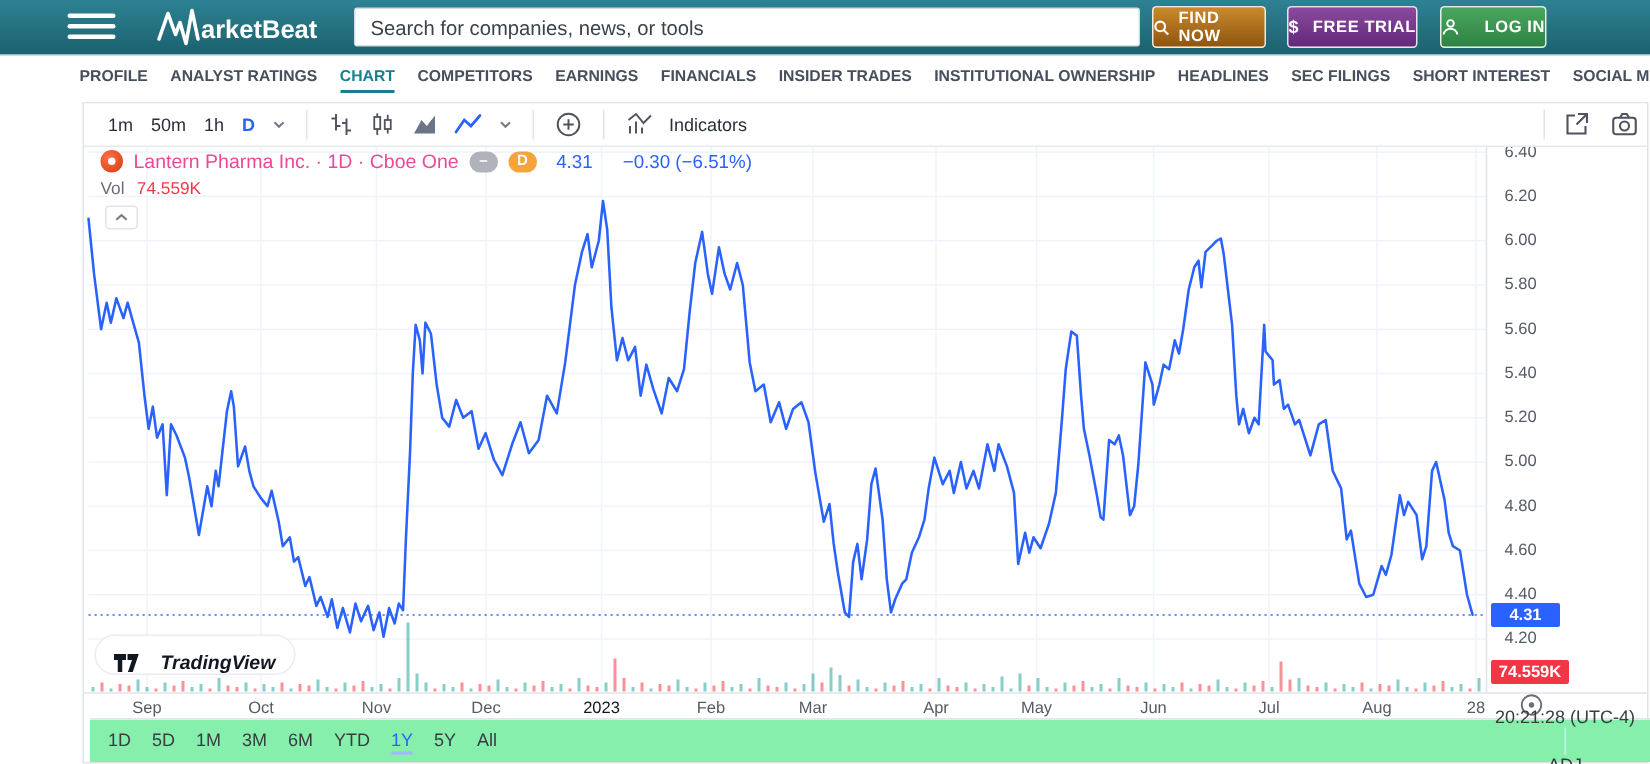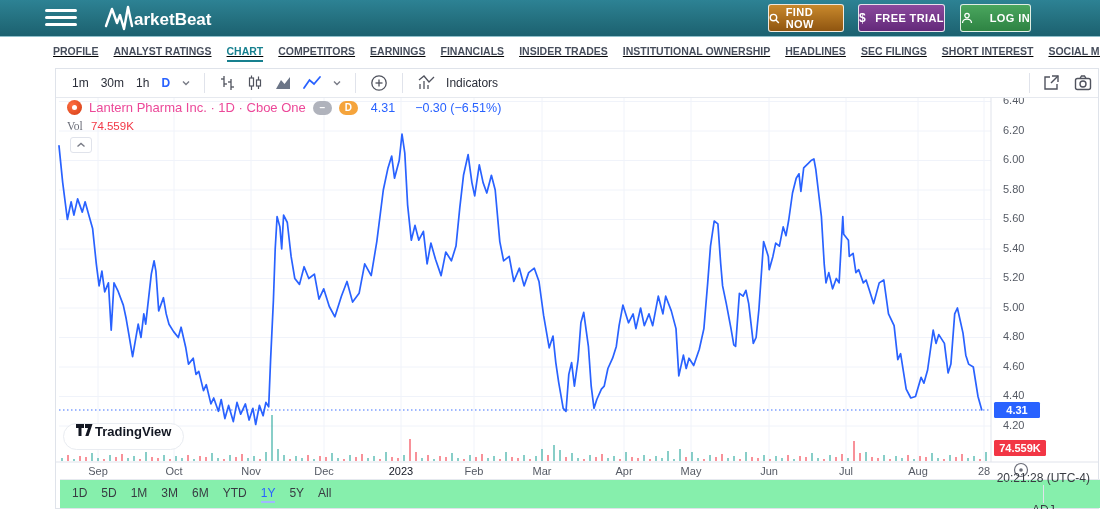--- a/index.html
+++ b/index.html
@@ -19,21 +19,21 @@
   .search::placeholder{color:#3c4348;opacity:1;}
   .hbtn{position:absolute;top:4px;height:28px;border-radius:3px;border:1px solid rgba(255,255,255,.85);
     color:#fff;font-weight:700;font-size:11px;letter-spacing:.4px;display:flex;align-items:center;
     justify-content:space-between;gap:6px;cursor:pointer;}
   .btn-find{left:768px;width:76px;background:linear-gradient(180deg,#c9892c,#8f5510);}
   .btn-trial{left:858px;width:87px;background:linear-gradient(180deg,#8a4a9d,#63297a);}
   .btn-login{left:960px;width:71px;background:linear-gradient(180deg,#4aa65e,#2e8343);}
 
   
   .nav{position:absolute;left:0;top:40px;width:1100px;height:26px;display:flex;align-items:center;
-    gap:15px;padding-left:53px;background:#fff;text-decoration:underline;}
+    gap:15px;padding-left:53px;background:#fff;}
   .tab{font-size:10.5px;font-weight:700;color:#474e5c;letter-spacing:0;cursor:pointer;
     padding-bottom:3px;border-bottom:2px solid transparent;white-space:nowrap;}
   .tab.active{color:#17808f;border-bottom:2px solid #17808f;}
 
   
   .card{position:absolute;left:55px;top:68px;width:1044px;height:441px;background:#fff;
     border:1px solid #dfe3ea;}
   .chart-svg{position:absolute;left:0;top:0;width:1042px;height:439px;}
   svg text{font-family:"Liberation Sans",sans-serif;}
 
@@ -52,29 +52,29 @@
   .co-logo{width:15px;height:15px;border-radius:50%;background:radial-gradient(circle at 35% 35%,#ff7043,#d33a12);
     display:inline-flex;align-items:center;justify-content:center;}
   .co-logo i{width:5px;height:5px;background:#fff;border-radius:50%;}
   .sym-title{font-size:13px;color:#ec4899;}
   .pill{min-width:19px;height:14px;border-radius:7px;color:#fff;font-size:10px;font-weight:700;
     display:inline-flex;align-items:center;justify-content:center;padding:0 5px;cursor:pointer;}
   .pill-minus{background:#b0b3bc;}
   .pill-d{background:#f5a43c;}
   .px-info{font-size:12.5px;color:#2962ff;margin-left:6px;}
   .vol-row{position:absolute;left:11px;top:51px;font-size:11.5px;z-index:5;}
-  .vol-row .vlab{color:#6a6d78;font-family:Liberation Serif, serif;}
+  .vol-row .vlab{color:#6a6d78;}
   .vol-row .vval{color:#f23645;margin-left:5px;}
   .collapse-btn{position:absolute;left:14px;top:68px;width:22px;height:16px;border:1px solid #e0e3eb;
     border-radius:3px;background:#fff;display:flex;align-items:center;justify-content:center;
     z-index:5;cursor:pointer;}
 
   
   .tv-pill{position:absolute;left:7px;top:354px;height:27px;border:1px solid #e9ecf1;border-radius:14px;
-    background:#fff;display:flex;align-items:flex-start;gap:2px;padding:0 12px;z-index:5;cursor:pointer;}
+    background:#fff;display:flex;align-items:flex-end;gap:14px;padding:0 12px;z-index:5;cursor:pointer;font-style:italic;}
   .tv-pill .tvname{font-size:13px;font-weight:700;color:#131722;}
 
   
   .bottom-bar{position:absolute;left:4px;bottom:0;width:1042px;height:29px;border-top:1px solid #e6e9ef;
     background:#86efac;display:flex;align-items:center;padding:0 12px;z-index:6;}
   .range{font-size:12px;color:#383b42;margin-right:14px;cursor:pointer;padding-bottom:1px;
     border-bottom:2px solid transparent;}
   .range.active{color:#2962ff;border-bottom:2px solid #9fb8ff;}
   .bb-right{margin-left:auto;display:flex;align-items:center;flex-direction:column;}
   .bb-time{font-size:12px;color:#383b42;cursor:pointer;}
@@ -89,20 +89,21 @@
     <div></div>
       <div></div>
       <div style="margin-bottom:0"></div>
   </div>
   <div class="logo">
     <svg width="150" height="26" viewBox="0 0 150 26">
       <polyline points="3,21 9,4 14,18 17,10 21,24 25,2 29,21" fill="none" stroke="#ffffff" stroke-width="2.4" stroke-linecap="round" stroke-linejoin="round"></polyline>
       <text x="31" y="20" font-size="17" font-weight="700" fill="#ffffff">arketBeat</text>
     </svg>
   </div>
+  <input class="search" type="text" placeholder="Search for companies, news, or tools" style="">
   <div class="hbtn btn-find">
     <svg width="11" height="11" viewBox="0 0 12 12">
       <circle cx="5" cy="5" r="3.6" fill="none" stroke="#fff" stroke-width="1.6"></circle>
       <line x1="7.8" y1="7.8" x2="11" y2="11" stroke="#fff" stroke-width="1.6"></line>
     </svg>
     <span>FIND NOW</span>
   </div>
   <div class="hbtn btn-trial">
     <span style="font-size:12px;font-weight:700;">$</span>
     <span>FREE TRIAL</span>
@@ -373,21 +374,21 @@
     </g>
 
     <g>
       <circle cx="965" cy="401" r="6.5" fill="none" stroke="#6a6d78" stroke-width="1.2"></circle>
       <circle cx="965" cy="401" r="1.8" fill="#6a6d78"></circle>
     </g>
   </svg>
 
   <div class="tv-toolbar">
     <span class="itv">1m</span>
-    <span class="itv">30m</span>
+    <span class="itv">50m</span>
     <span class="itv">1h</span>
     <span class="itv active">D</span>
     <span class="ticon">
       <svg width="10" height="8" viewBox="0 0 10 8">
           <polyline points="2,2.5 5,5.5 8,2.5" fill="none" stroke="#787b86" stroke-width="1.4"></polyline>
         </svg>
     </span>
     <span class="tsep"></span>
     <span class="ticon">
       <svg width="18" height="18" viewBox="0 0 18 18" stroke="#50535e" stroke-width="1.3" fill="none">

